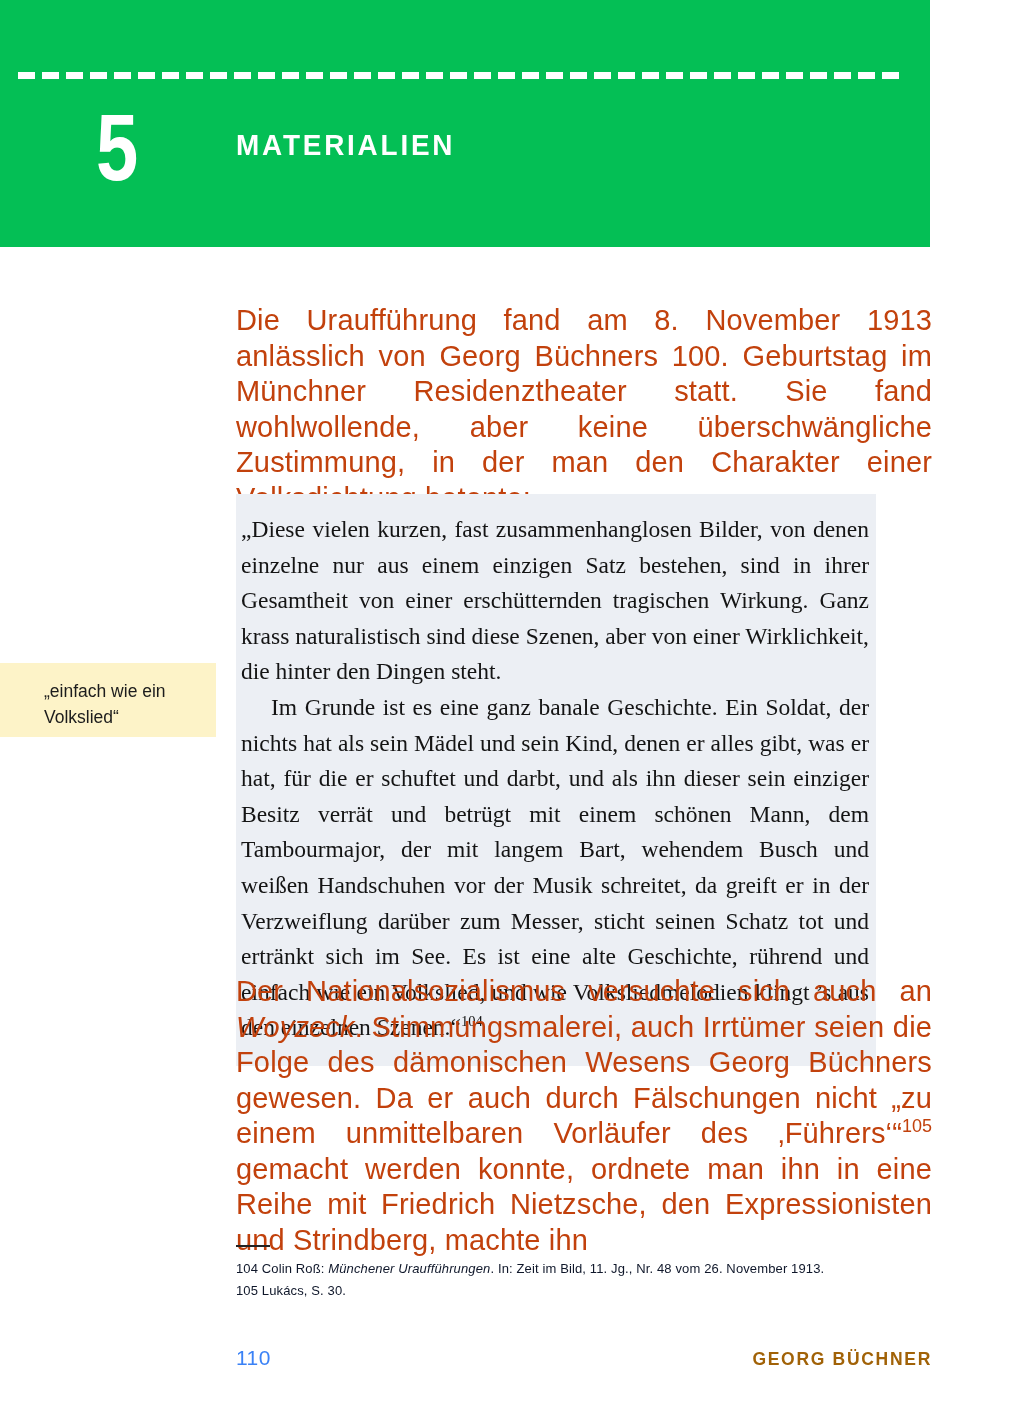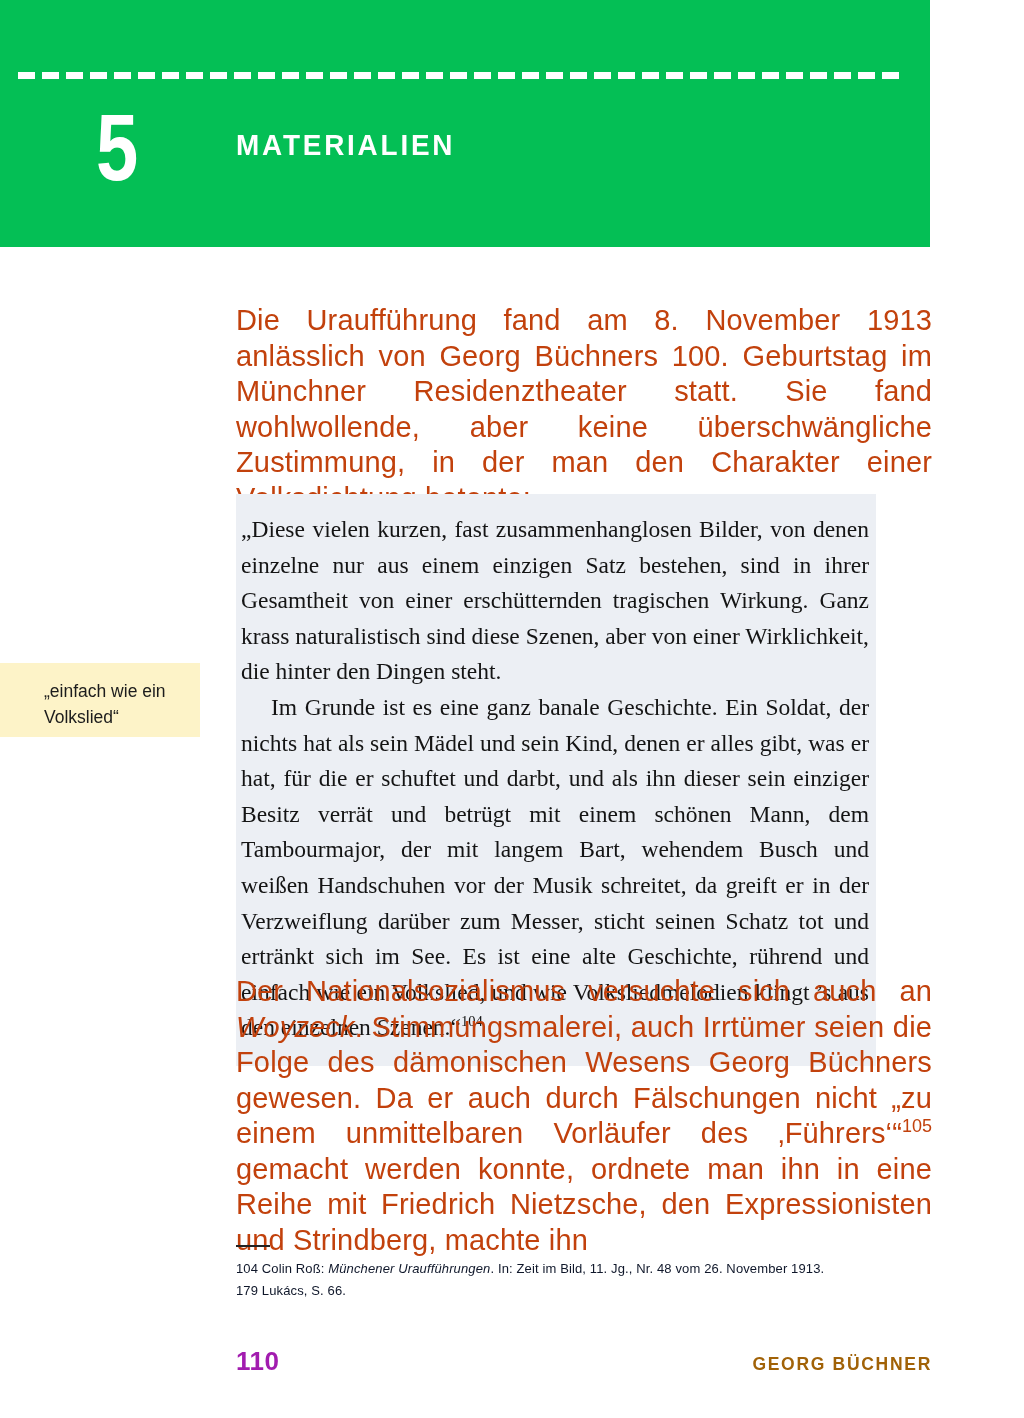--- a/index.html
+++ b/index.html
@@ -127,21 +127,21 @@
     color: #141414;
     hyphens: manual;
   }
   .quote-block p.indent { text-indent: 30px; }
 
   
   .margin-note {
     position: absolute;
     left: 0;
     top: 663px;
-    width: 200px;
+    width: 216px;
     height: 74px;
     background: #fdf3c8;
     box-sizing: border-box;
   }
   .margin-note-text {
     position: absolute;
     left: 44px;
     top: 15px;
     width: 170px;
     font-size: 17.5px;
@@ -175,23 +175,23 @@
   .footer {
     position: absolute;
     left: 236px;
     top: 1346px;
     width: 696px;
     display: flex;
     justify-content: space-between;
     align-items: baseline;
   }
   .page-number {
-    font-size: 26px;
-    font-weight: 700;
-    color: #a21caf;
+    font-size: 21px;
+    font-weight: 400;
+    color: #3b82f6;
     letter-spacing: 0.5px;
   }
   .book-title {
     font-size: 17.5px;
     font-weight: 700;
     color: #a16207;
     letter-spacing: 1.7px;
   }
 </style>
 </head>
@@ -220,21 +220,21 @@
     <p class="indent"><span>Im Grunde ist es eine ganz banale Geschichte. Ein Soldat, der nichts hat als sein Mädel und sein Kind, denen er alles gibt, was er hat, für die er schuftet und darbt, und als ihn dieser sein einziger Besitz verrät und betrügt mit einem schönen Mann, dem Tambourmajor, der mit langem Bart, wehendem Busch und weißen Handschuhen vor der Musik schreitet, da greift er in der Verzweiflung darüber zum Messer, sticht seinen Schatz tot und ertränkt sich im See. Es ist eine alte Geschichte, rührend und einfach wie ein Volkslied, und wie Volksliedmelodien klingt ’s aus den einzelnen Szenen.“</span><sup class="note">104</sup></p>
   </div>
 
   <div class="col" id="para-after">
     <p class="body"><span>Der Nationalsozialismus versuchte sich auch an </span><em>Woyzeck</em><span>. Stimmungsmalerei, auch Irrtümer seien die Folge des dämonischen Wesens Georg Büchners gewesen. Da er auch durch Fälschungen nicht „zu einem unmittelbaren Vorläufer des ‚Führers‘“</span><sup class="note">105</sup><span> gemacht werden konnte, ordnete man ihn in eine Reihe mit Friedrich Nietzsche, den Expressionisten und Strindberg, machte ihn</span></p>
   </div>
 
   <div class="footnotes">
     <div class="footnote-rule"></div>
     <div class="footnote-line"><span>104 Colin Roß: </span><em>Münchener Uraufführungen</em><span>. In: Zeit im Bild, 11. Jg., Nr. 48 vom 26. November 1913.</span></div>
-    <div class="footnote-line">179 Lukács, S. 66.</div>
+    <div class="footnote-line">105 Lukács, S. 30.</div>
   </div>
 
   <div class="footer">
     <div class="page-number">110</div>
     <div class="book-title">GEORG BÜCHNER</div>
   </div>
 
 </div>
 
 </body></html>

